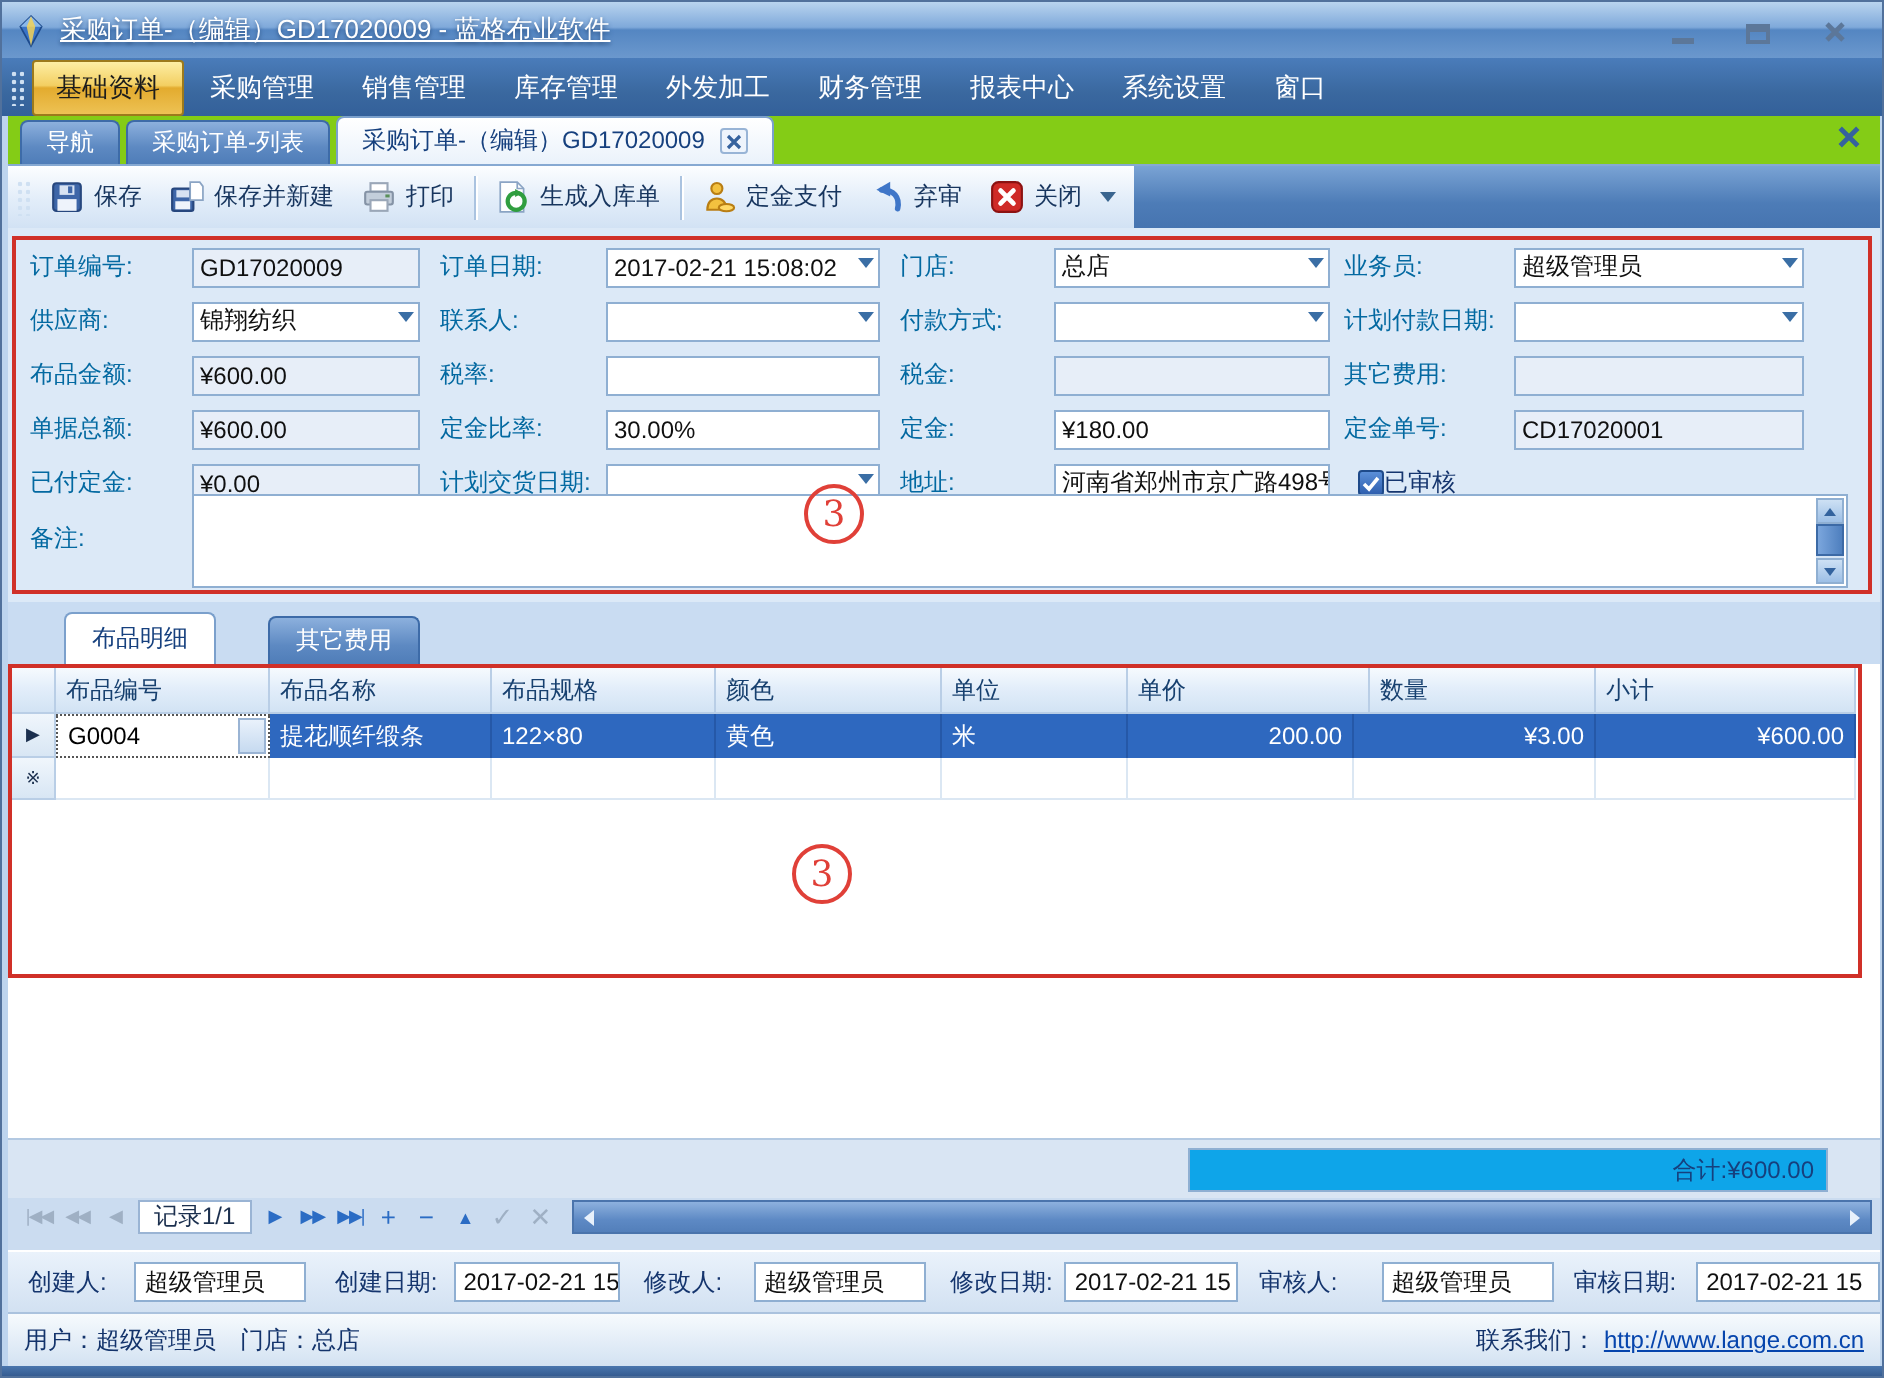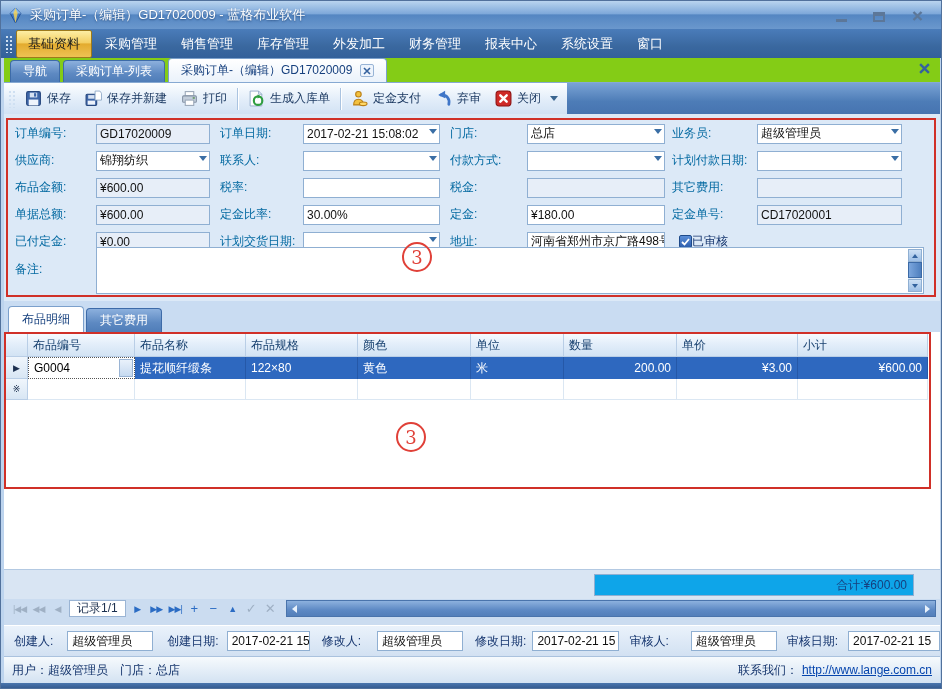--- a/index.html
+++ b/index.html
@@ -4,21 +4,21 @@
 <style>
   * { margin:0; padding:0; box-sizing:border-box; }
   body { font-family:"Liberation Sans","DejaVu Sans",sans-serif; background:#e8e8e8; }
   .window { position:relative; width:942px; height:689px; background:#bdd4ee; border:1px solid #51719c; overflow:hidden; font-size:12px; }
 
   
   .titlebar { position:absolute; left:0; top:0; width:942px; height:28px;
     background:linear-gradient(#b9d4ef 0%, #7fa9da 45%, #5486c2 50%, #6b98cd 100%);
     display:flex; align-items:center; padding:0 6px; }
   .titlebar .app-ico { width:17px; height:17px; margin-right:6px; }
-  .titlebar .ttl { color:#fff; font-size:13px; text-shadow:0 1px 2px #2a4f80; }
+  .titlebar .ttl { color:#fff; font-size:13px; text-shadow:0 1px 2px #2a4f80;text-decoration:underline; }
   .wctrl { margin-left:auto; display:flex; gap:22px; align-items:center; padding-right:12px; }
   .wbtn { width:16px; height:14px; display:flex; align-items:flex-end; justify-content:center; cursor:default; }
   .wmin { width:11px; border-bottom:3px solid #5c7799; }
   .wmax { width:12px; height:10px; border:2px solid #5c7799; border-top:4px solid #5c7799; }
 
   
   .menubar { position:absolute; left:0; top:28px; width:942px; height:29px;
     background:linear-gradient(#4a7cba, #3a689f 60%, #33609a); display:flex; align-items:center; }
   .grip { width:7px; height:18px; margin:0 3px 0 4px;
     background-image:radial-gradient(circle, #cfe0f2 1px, transparent 1.3px);
@@ -79,21 +79,21 @@
   .anno-box { position:absolute; border:2px solid #d03028; pointer-events:none; }
   .anno-circle { position:absolute; width:30px; height:30px; border:2px solid #e04038; border-radius:50%;
     color:#e04038; font-size:18px; display:flex; align-items:center; justify-content:center;
     font-family:"DejaVu Serif",serif; }
 
   
   .dtabs { position:absolute; left:3px; top:300px; width:936px; height:31px; background:#c9dcf2;
     display:flex; align-items:flex-end; padding-left:4px; }
   .dtab { height:24px; display:flex; align-items:center; padding:0 13px; margin-right:2px;
     border:1px solid #3d6ba8; border-bottom:none; border-radius:4px 4px 0 0;
-    background:linear-gradient(#8cb0dd,#5d89c2 60%,#4f7db8); color:#fff; }
+    background:linear-gradient(#8cb0dd,#5d89c2 60%,#4f7db8); color:#fff;margin-left:24px; }
   .dtab.act { background:#fff; color:#16407e; border-color:#7ba0cc; height:26px; }
 
   
   .gridpanel { position:absolute; left:3px; top:331px; width:936px; height:237px; background:#fff; }
   .ghead { position:absolute; left:2px; top:2px; height:23px; display:flex; }
   .gh { background:linear-gradient(#f6fafe,#e3eefa 45%,#d2e3f4); border-right:1px solid #b9cee6;
     border-bottom:1px solid #b9cee6; color:#17406f; display:flex; align-items:center; padding:0 5px; overflow:hidden; }
   .grow { position:absolute; left:2px; top:25px; height:22px; display:flex; }
   .gc { display:flex; align-items:center; padding:0 5px; overflow:hidden; white-space:nowrap; }
   .sel { background:#2e68bf; color:#fff; border-right:1px solid #2558a8; }
@@ -373,22 +373,22 @@
   </div>
 
   <div class="gridpanel">
     <div class="ghead">
       <span class="gh w0"></span>
       <span class="gh w1">布品编号</span>
       <span class="gh w2">布品名称</span>
       <span class="gh w3">布品规格</span>
       <span class="gh w4">颜色</span>
       <span class="gh w5">单位</span>
+      <span class="gh w7">单价</span>
       <span class="gh w6">数量</span>
-      <span class="gh w7">单价</span>
       <span class="gh w8">小计</span>
     </div>
     <div class="grow">
       <span class="gc w0 ind">▶</span>
       <span class="gc w1 editor">
         <span>G0004</span>
         <span class="ddb">
             <span class="dd" style="position:static;border-top-color:#33639e;"></span>
           </span>
       </span>

